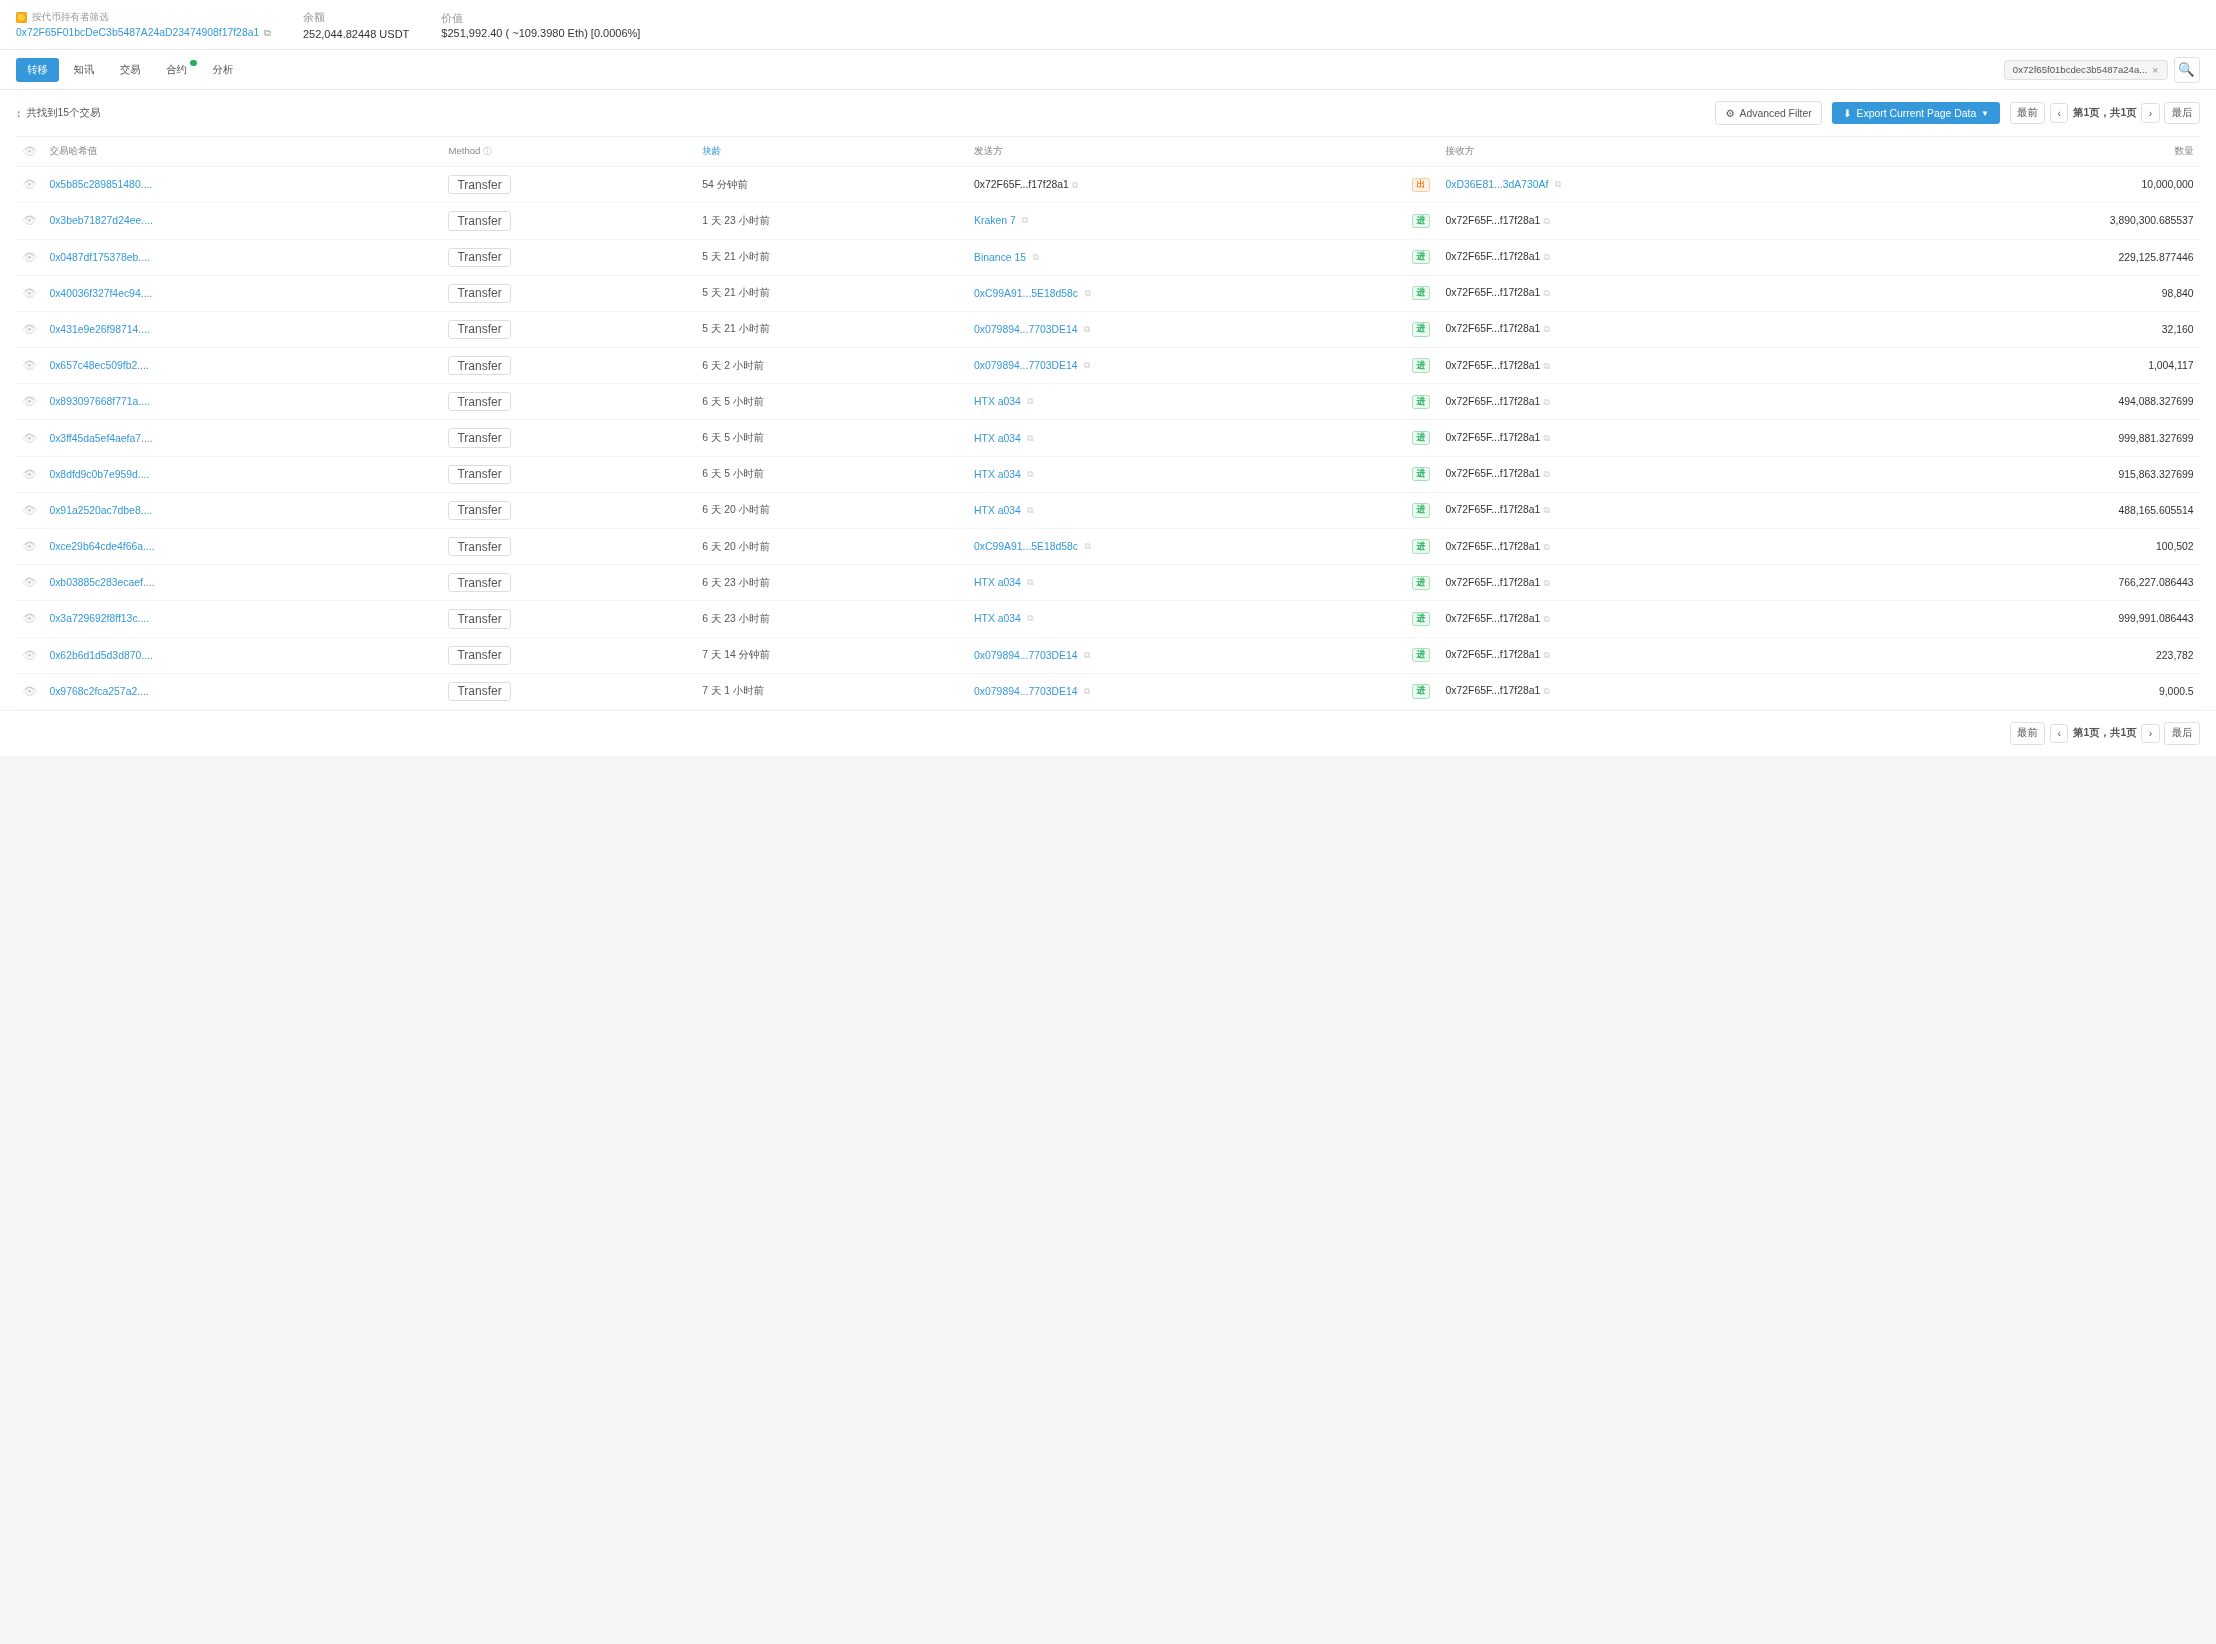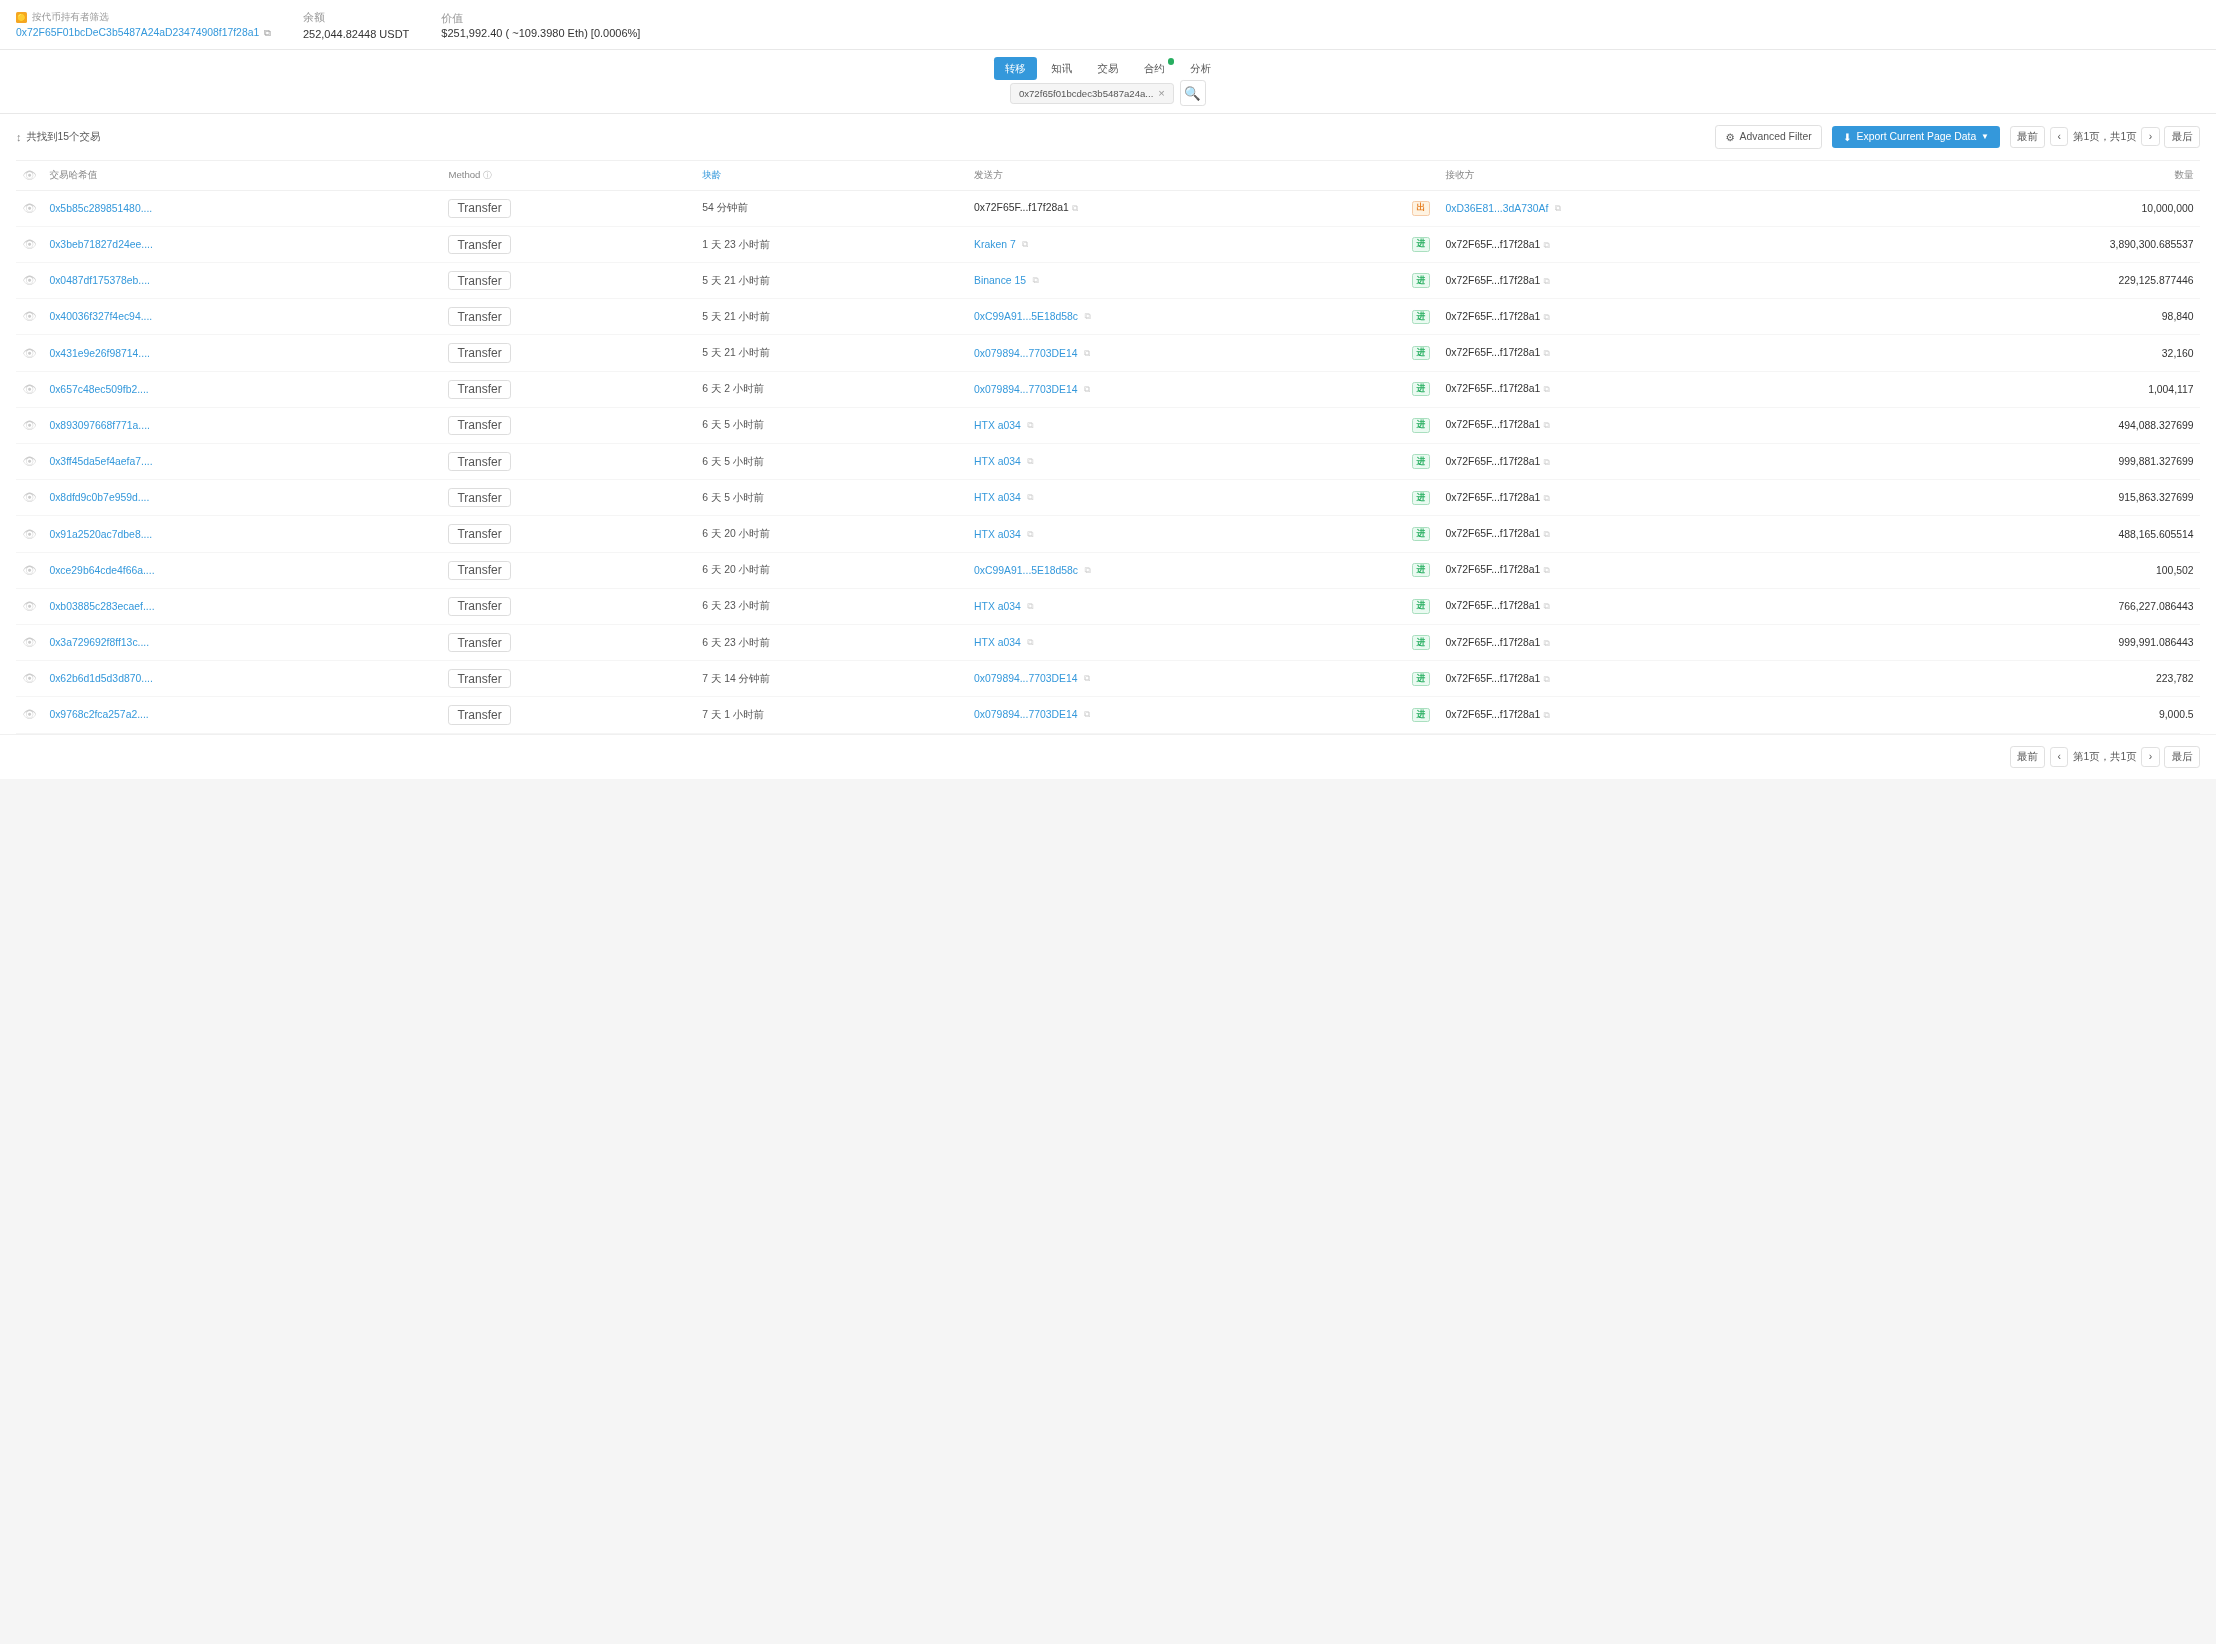--- a/index.html
+++ b/index.html
@@ -23,21 +23,20 @@
     .balance-value { font-size: 11px; color: #333; font-weight: 500; }
     .value-section { display: flex; flex-direction: column; gap: 1px; }
     
     .nav-bar {
       background: #fff;
       border-bottom: 0.8px solid #e8e8e8;
       padding: 6.4px 16px;
       display: flex;
       align-items: center;
       justify-content: space-between;
-      flex-direction: column;
     }
     .nav-tabs { display: flex; gap: 3.2px; align-items: center; }
     .nav-tab {
       padding: 4.8px 11.2px;
       border-radius: 3.2px;
       cursor: pointer;
       font-size: 10.4px;
       color: #555;
       border: none;
       background: transparent;
@@ -126,21 +125,21 @@
     .pagination { display: flex; align-items: center; gap: 4.8px; font-size: 10.4px; color: #555; }
     .page-btn {
       padding: 3.2px 6.4px;
       border: 0.8px solid #e0e0e0;
       border-radius: 3.2px;
       background: #fff;
       cursor: pointer;
       font-size: 10.4px;
       color: #555;
     }
-    .page-info { color: #555; }
+    .page-info { color: #555; font-weight: bold; }
 
     table {
       width: 100%;
       border-collapse: collapse;
     }
     thead tr th {
       text-align: left;
       padding: 8px 6.4px;
       font-size: 9.6px;
       color: #888;

